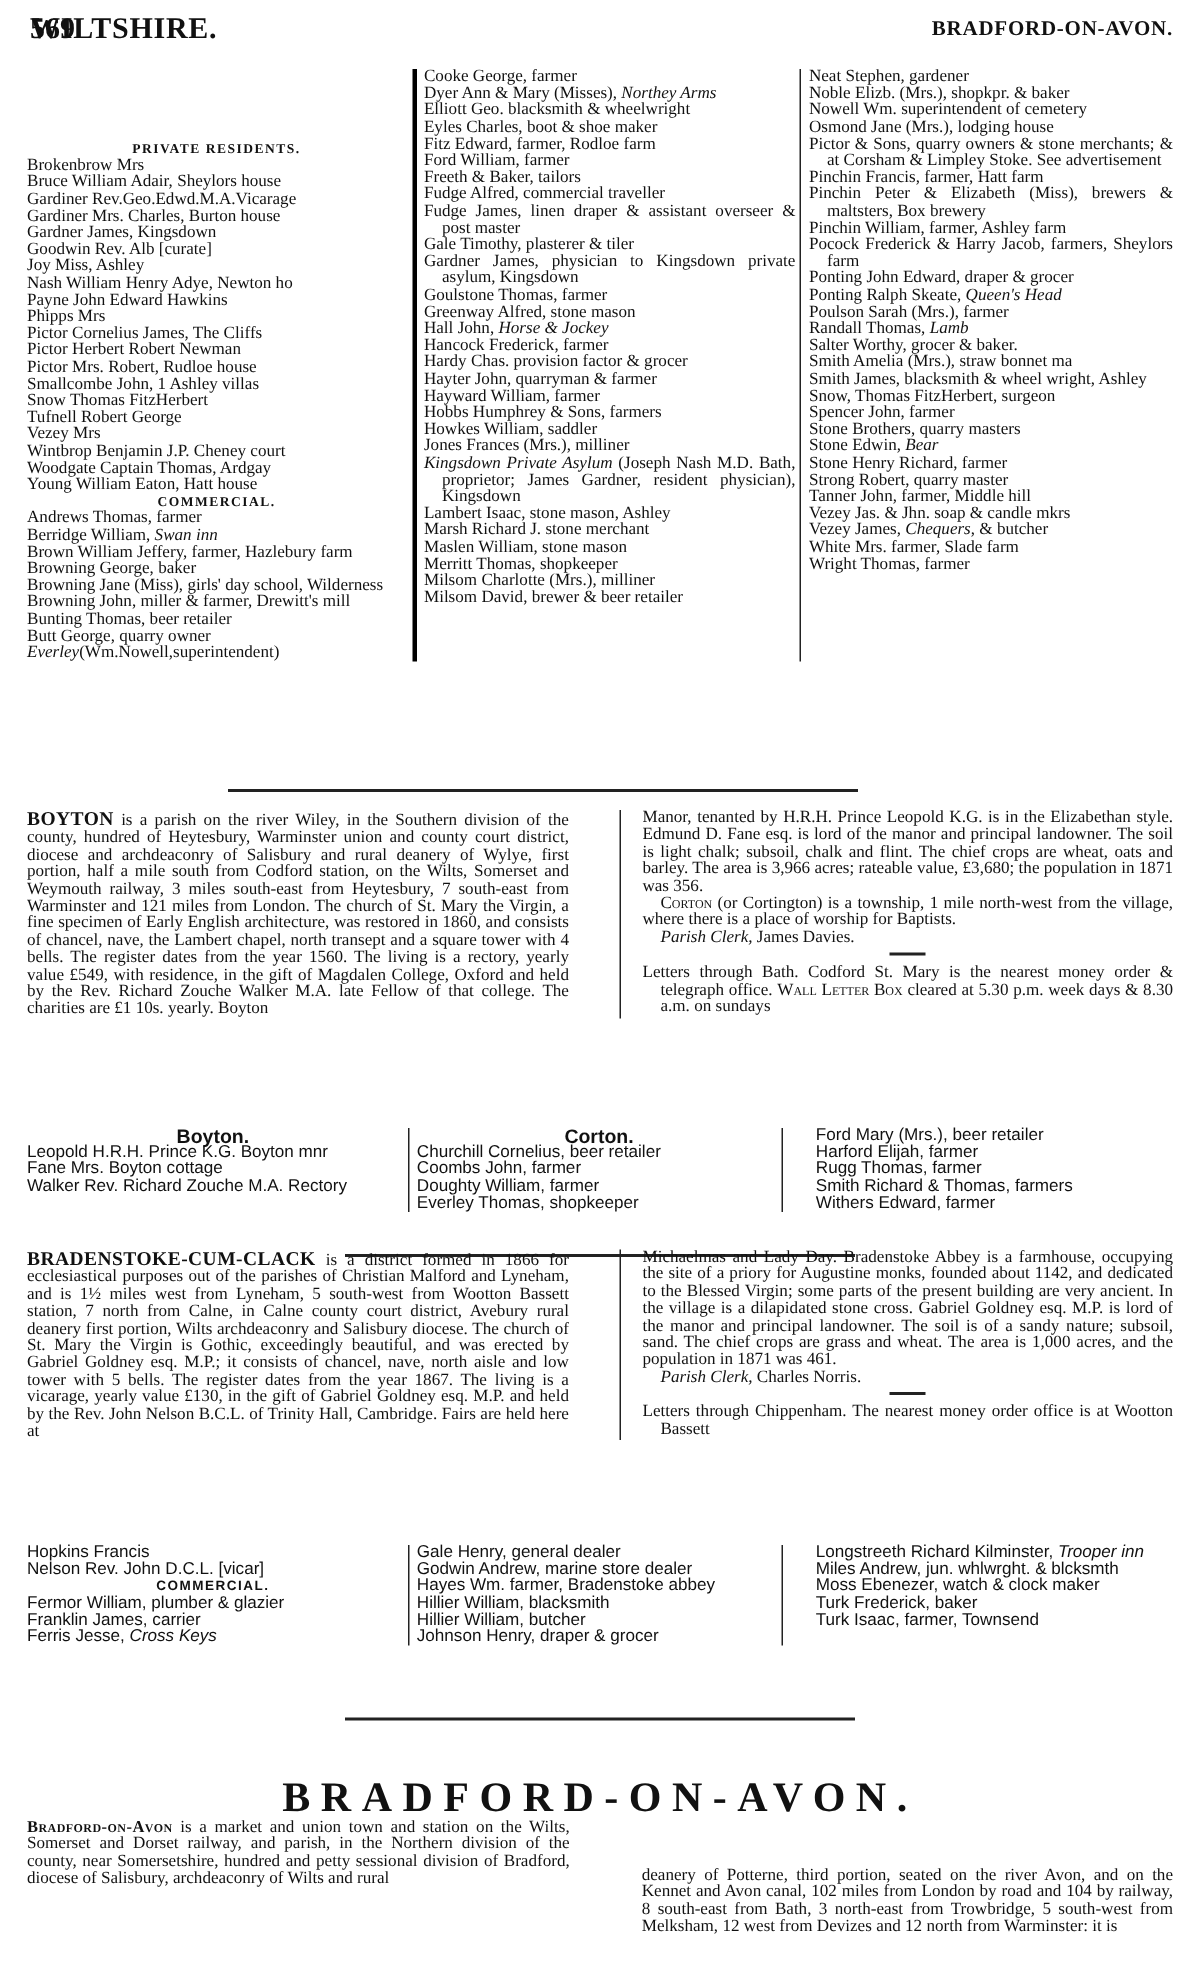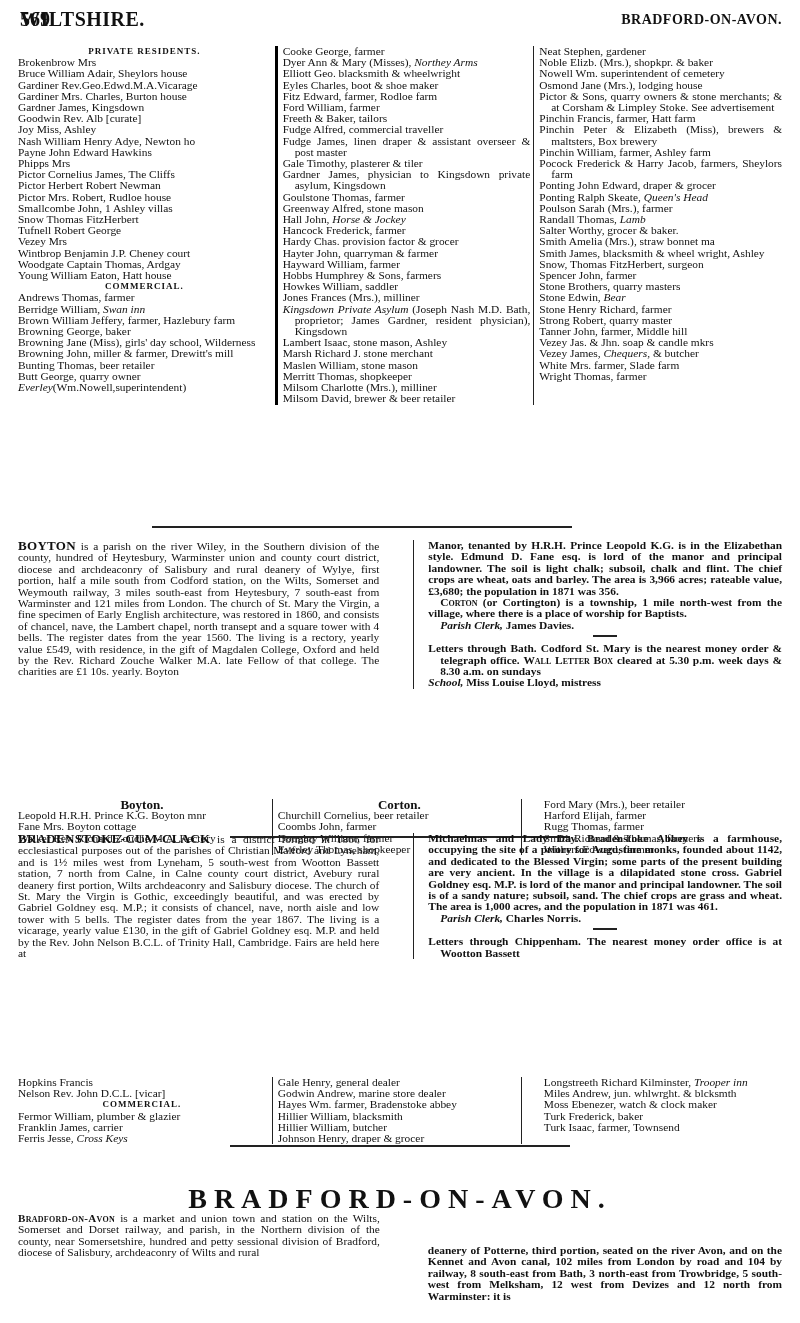--- a/index.html
+++ b/index.html
@@ -9,38 +9,38 @@
     color: #111;
   }
   .page { position: absolute; left: 0; top: 0; width: 800px; height: 1023px; }
   .hdr { position: absolute; top: 8px; left: 20px; right: 18px; height: 30px; }
   .pgno { position: absolute; left: 0; top: 0; font-size: 20px; font-weight: bold; font-family: "Liberation Serif", serif; }
   .county { position: absolute; left: 0; right: 0; text-align: left; top: 0; font-size: 20px; font-weight: bold; letter-spacing: 0.5px; font-family: "Liberation Serif", serif; }
   .place { position: absolute; right: 0; top: 4px; font-size: 14px; font-weight: bold; letter-spacing: 0.5px; font-family: "Liberation Serif", serif; }
 
   .cols3 { position: absolute; left: 18px; width: 764px; display: flex; }
   .col { font-family: "Liberation Serif", serif; font-size: 11.4px; line-height: 11.2px; }
-  .col.c1 { width: 255px; padding-right: 4px; }
+  .col.c1 { width: 255px; padding-right: 4px; margin-top: 48px; }
   .col.c2 { width: 250px; border-left: 3px solid #000000; padding-left: 5px; padding-right: 3px; }
   .col.c3 { width: 245px; border-left: 1px solid #222; padding-left: 5px; }
   .entry { padding-left: 12px; text-indent: -12px; text-align: justify; }
   .sub { text-align: center; font-size: 9px; letter-spacing: 1px; font-weight: bold; text-transform: uppercase; }
   .it { font-style: italic; }
 
   .rule { position: absolute; height: 2px; background: #222; }
 
   .para2 { position: absolute; left: 18px; width: 764px; display: flex; font-family: "Liberation Serif", serif; font-size: 11.4px; line-height: 11.4px; gap: 28px; }
   .para2 .pl { width: 380px; padding-right: 6px; text-align: justify; }
-  .para2 .pr { width: 372px; border-left: 1px solid #222; padding-left: 14px; text-align: justify; font-weight: bold; }
+  .para2 .pr { width: 372px; border-left: 1px solid #222; padding-left: 14px; text-align: justify; }
   .lead { font-weight: bold; font-size: 13px; letter-spacing: 0.3px; }
   .smcap { font-variant: small-caps; }
   .indent { text-indent: 12px; }
   .shortrule { width: 24px; height: 2px; background: #222; margin: 4px auto 6px; }
 
-  .lst3 { position: absolute; left: 18px; width: 764px; display: flex; font-family: Liberation Serif, serif; font-size: 11.4px; line-height: 11.2px; margin-top: 47px; }
+  .lst3 { position: absolute; left: 18px; width: 764px; display: flex; font-family: Liberation Sans, sans-serif; font-size: 11.4px; line-height: 11.2px; }
   .lst3 .a { width: 255px; padding-right: 6px; }
   .lst3 .b { width: 250px; border-left: 1px solid #222; padding-left: 5px; }
   .lst3 .c { width: 245px; border-left: 1px solid #222; padding-left: 22px; }
   .subhead { text-align: center; font-weight: bold; font-size: 13px; }
 
   .bigtitle { position: absolute; top: 1183px; left: 0; right: 0; text-align: center; font-family: "Liberation Serif", serif; font-size: 28px; letter-spacing: 7px; font-weight: bold; }
 </style>
 </head>
 <body>
 
@@ -152,21 +152,20 @@
   <div class="para2" style="top:540px;">
     <div class="pl">
       <span class="lead">BOYTON</span><span> is a parish on the river Wiley, in the Southern division of the county, hundred of Heytesbury, Warminster union and county court district, diocese and archdeaconry of Salisbury and rural deanery of Wylye, first portion, half a mile south from Codford station, on the Wilts, Somerset and Weymouth railway, 3 miles south-east from Heytesbury, 7 south-east from Warminster and 121 miles from London. The church of St. Mary the Virgin, a fine specimen of Early English architecture, was restored in 1860, and consists of chancel, nave, the Lambert chapel, north transept and a square tower with 4 bells. The register dates from the year 1560. The living is a rectory, yearly value £549, with residence, in the gift of Magdalen College, Oxford and held by the Rev. Richard Zouche Walker M.A. late Fellow of that college. The charities are £1 10s. yearly. Boyton</span>
     </div>
     <div class="pr">
       <div>Manor, tenanted by H.R.H. Prince Leopold K.G. is in the Elizabethan style. Edmund D. Fane esq. is lord of the manor and principal landowner. The soil is light chalk; subsoil, chalk and flint. The chief crops are wheat, oats and barley. The area is 3,966 acres; rateable value, £3,680; the population in 1871 was 356.</div>
       <div class="indent"><span class="smcap">Corton</span><span> (or Cortington) is a township, 1 mile north-west from the village, where there is a place of worship for Baptists.</span></div>
       <div class="indent"><span class="it">Parish Clerk,</span><span> James Davies.</span></div>
       <div class="shortrule"></div>
       <div class="entry"><span>Letters through Bath. Codford St. Mary is the nearest money order &amp; telegraph office. </span><span class="smcap">Wall Letter Box</span><span> cleared at 5.30 p.m. week days &amp; 8.30 a.m. on sundays</span></div>
-      <div><span class="it">School,</span><span> Miss Louise Lloyd, mistress</span></div>
     </div>
   </div>
 
   <div class="lst3" style="top:752px;">
     <div class="a">
       <div class="subhead">Boyton.</div>
       <div id="bcol1">
           <div class="entry">Leopold H.R.H. Prince K.G. Boyton mnr</div>
           <div class="entry">Fane Mrs. Boyton cottage</div>
           <div class="entry">Walker Rev. Richard Zouche M.A. Rectory</div>

